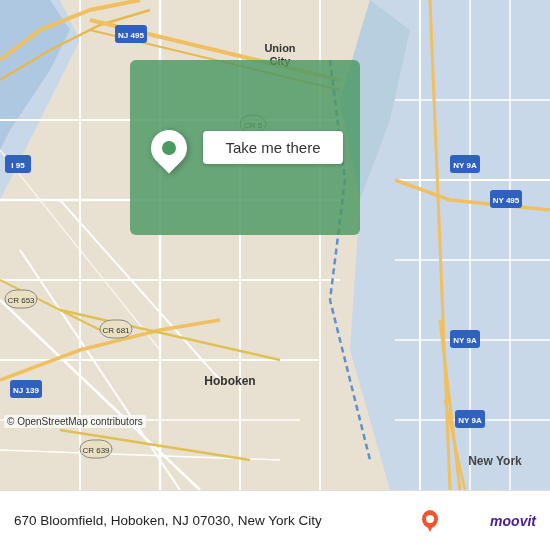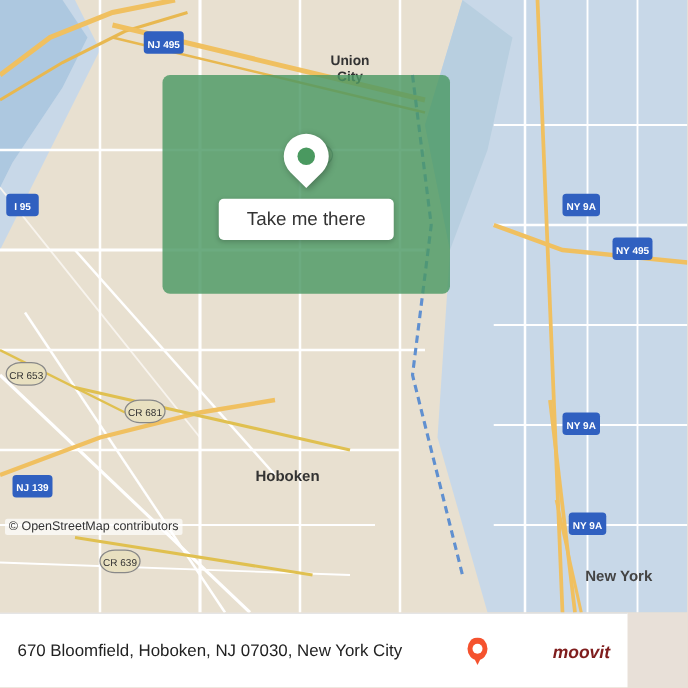--- a/index.html
+++ b/index.html
@@ -31,21 +31,21 @@
     
     .location-overlay {
       position: absolute;
       top: 60px;
       left: 130px;
       width: 230px;
       height: 175px;
       background: rgba(76, 153, 100, 0.82);
       border-radius: 6px;
       display: flex;
-      flex-direction: column;
+      flex-direction: row;
       align-items: center;
       justify-content: center;
       gap: 12px;
     }
 
     .location-pin {
       width: 44px;
       height: 44px;
       position: relative;
       display: flex;
@@ -81,21 +81,21 @@
       padding: 8px 22px;
       font-size: 15px;
       font-weight: 500;
       cursor: pointer;
       box-shadow: 0 1px 4px rgba(0,0,0,0.2);
       white-space: nowrap;
     }
 
     
     .bottom-bar {
-      width: 502px;
+      width: 550px;
       height: 60px;
       background: white;
       display: flex;
       align-items: center;
       justify-content: space-between;
       padding: 0 14px;
       border-top: 1px solid #ddd;
     }
 
     .address-text {
@@ -107,21 +107,21 @@
     .moovit-logo {
       display: flex;
       align-items: center;
       gap: 4px;
       flex-shrink: 0;
     }
 
     .moovit-text {
       font-size: 14px;
       font-weight: bold;
-      color: #7f1d1d;
+      color: #4c1d95;
       font-style: italic;
       margin-left: 44px;
     }
 
     .osm-credit {
       position: absolute;
       bottom: 62px;
       left: 4px;
       font-size: 10px;
       color: #333;

